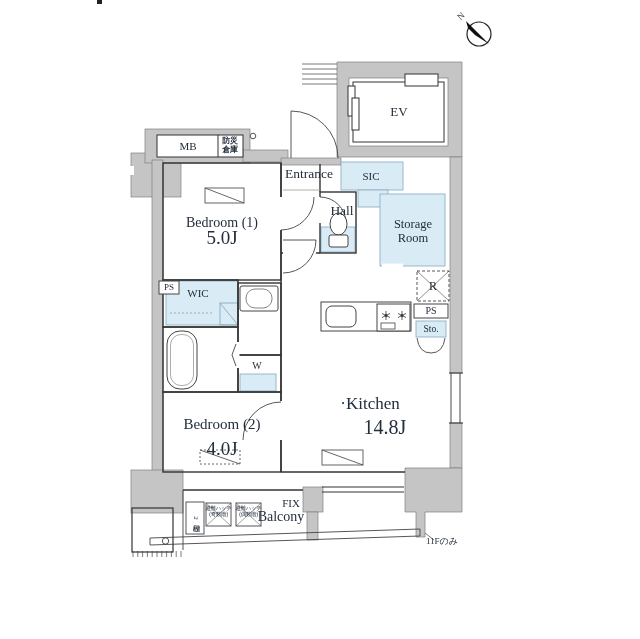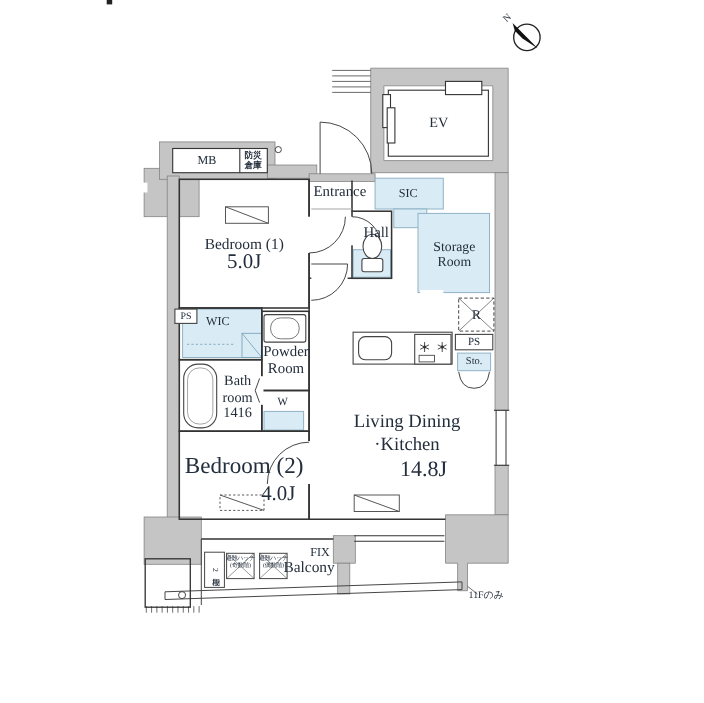--- a/index.html
+++ b/index.html
@@ -178,26 +178,23 @@
 </div>
 <div class="lbl" style="left:399px;top:112px;font-size:13px;">EV</div>
 <div class="lbl" style="left:309px;top:174px;font-size:13.5px;">Entrance</div>
 <div class="lbl" style="left:300px;top:211px;font-size:13.5px;margin-left:42px;">Hall</div>
 <div class="lbl" style="left:371px;top:176px;font-size:11px;">SIC</div>
 <div class="lbl wrap" style="left:413px;top:231px;font-size:12.5px;width:58px;font-family:Liberation Serif, serif;">Storage Room</div>
 <div class="lbl" style="left:222px;top:211px;font-size:14px;margin-top:12px;">Bedroom (1)</div>
 <div class="lbl" style="left:222px;top:238px;font-size:19px;">5.0J</div>
 <div class="lbl" style="left:169px;top:287px;font-size:9px;">PS</div>
 <div class="lbl" style="left:198px;top:293px;font-size:11px;">WIC</div>
-<div class="lbl wrap" style="left:260px;top:327px;font-size:13.5px;width:58px;">Powder Room</div>
-<div class="lbl wrap" style="left:216px;top:361px;font-size:13px;width:42px;">Bath room 1416</div>
 <div class="lbl" style="left:257px;top:366px;font-size:10px;">W</div>
-<div class="lbl" style="left:222px;top:424px;font-size:21px;">Bedroom (2)</div>
-<div class="lbl" style="left:222px;top:449px;font-size:19px;margin-left:31px;">4.0J</div>
-<div class="lbl" style="left:370px;top:383px;font-size:17px;">Living Dining</div>
+<div class="lbl" style="left:222px;top:424px;font-size:15px;">Bedroom (2)</div>
+<div class="lbl" style="left:222px;top:449px;font-size:19px;">4.0J</div>
 <div class="lbl" style="left:370px;top:404px;font-size:17px;">·Kitchen</div>
 <div class="lbl" style="left:369px;top:427px;font-size:20px;margin-left:16px;">14.8J</div>
 <div class="lbl" style="left:433px;top:287px;font-size:12px;">R</div>
 <div class="lbl" style="left:431px;top:311px;font-size:10px;">PS</div>
 <div class="lbl" style="left:431px;top:329px;font-size:9.5px;">Sto.</div>
 <div class="lbl" style="left:291px;top:503px;font-size:11px;">FIX</div>
 <div class="lbl" style="left:281px;top:517px;font-size:14px;">Balcony</div>
 <div class="lbl vert" style="left:195px;top:518px;font-size:7px;">2段棚</div>
 <div class="lbl tiny" style="left:218.5px;top:512px;font-size:5.5px;">
   <span>避難ハッチ</span>

